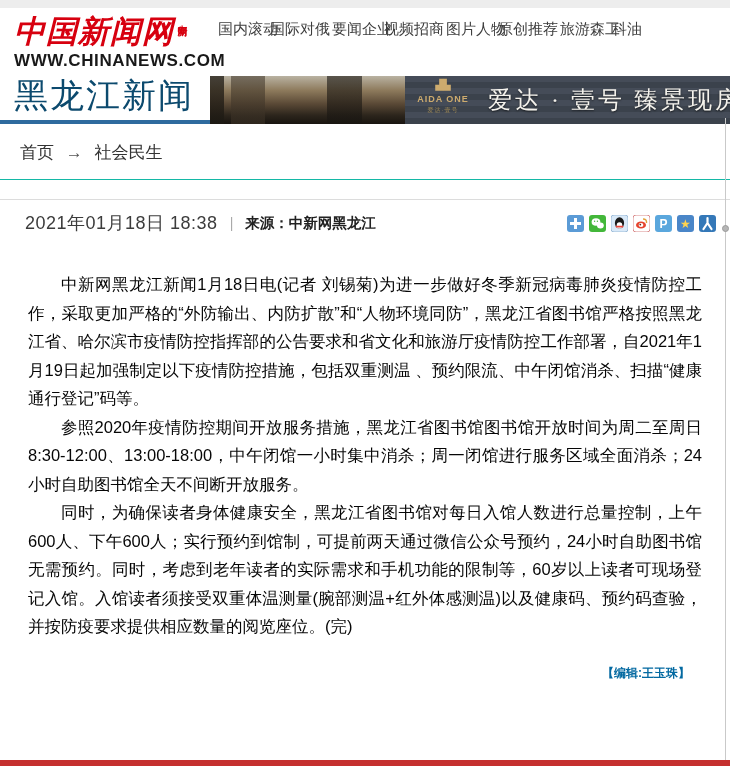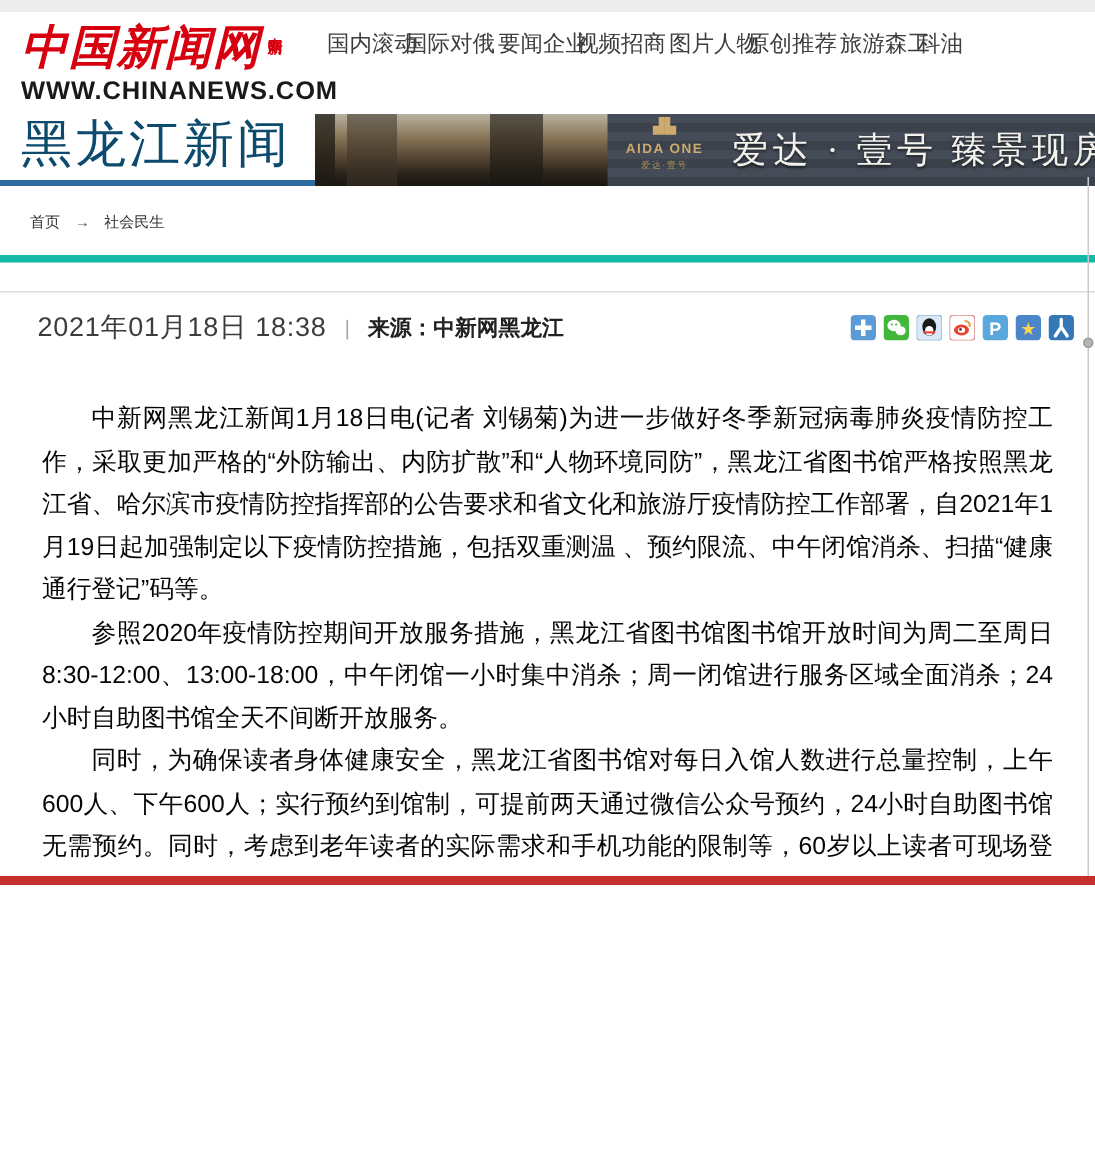--- a/index.html
+++ b/index.html
@@ -1,18 +1,18 @@
 <!DOCTYPE html>
 <html><head>
 <meta charset="utf-8">
 <style>
   * { margin:0; padding:0; box-sizing:border-box; }
   html,body { background:#fff; }
   body { font-family:"Liberation Sans","DejaVu Sans",sans-serif; }
-  .page { position:relative; width:730px; height:590px; margin:0 auto; background:#fff; overflow:hidden; }
+  .page { position:relative; width:730px; height:766px; margin:0 auto; background:#fff; overflow:hidden; }
 
   
   .top-strip { height:8px; background:#ededed; }
 
   
   .header { position:relative; height:112px; background:#fff; }
   .logo-block { position:absolute; left:14px; top:6px; width:200px; }
   .brand-row { display:flex; align-items:flex-start; }
   .brand-calligraphy { font-size:31px; font-weight:bold; color:#d7000f; letter-spacing:1px; font-style:italic; line-height:36px; white-space:nowrap; }
   .brand-badge { writing-mode:vertical-rl; font-size:10px; color:#d7000f; font-weight:bold; margin-left:3px; margin-top:3px; letter-spacing:1px; line-height:11px; }
@@ -38,21 +38,21 @@
   .banner-logo .tower { font-size:10px; line-height:10px; }
   .banner-logo .aida { font-size:9px; font-weight:bold; letter-spacing:1px; margin-top:4px; white-space:nowrap; }
   .banner-logo .aida-sub { font-size:6px; color:#a98f55; margin-top:2px; letter-spacing:1px; }
   .banner-slogan { position:absolute; left:278px; top:8px; font-family:"Liberation Serif","DejaVu Serif",serif;
             font-size:24px; color:#f4f2ec; letter-spacing:3px; white-space:nowrap; text-shadow:0 1px 2px rgba(0,0,0,.6); }
 
   
   .blue-bar { height:4px; background:#2e6b9e; }
 
   
-  .breadcrumb { padding:17px 0 15px 20px; font-size:10px; color:#333; border-bottom:5px solid #14b8a6; }
+  .breadcrumb { padding:17px 0 15px 20px; font-size:17px; color:#333; border-bottom:1px solid #14b8a6; }
   .breadcrumb a { color:#333; text-decoration:none; }
   .crumb-arrow { color:#555; margin:0 7px; }
 
   
   .title-block { margin:17px 12px 0; text-align:center; }
   .title-line { display:block; font-size:26px; font-weight:bold; color:#232323; line-height:36px; letter-spacing:0.5px; }
 
   
   .meta-divider { border:none; border-top:1px solid #dcdcdc; margin-top:19px; }
   .meta-row { display:flex; align-items:center; padding:11px 14px 10px 25px; }

